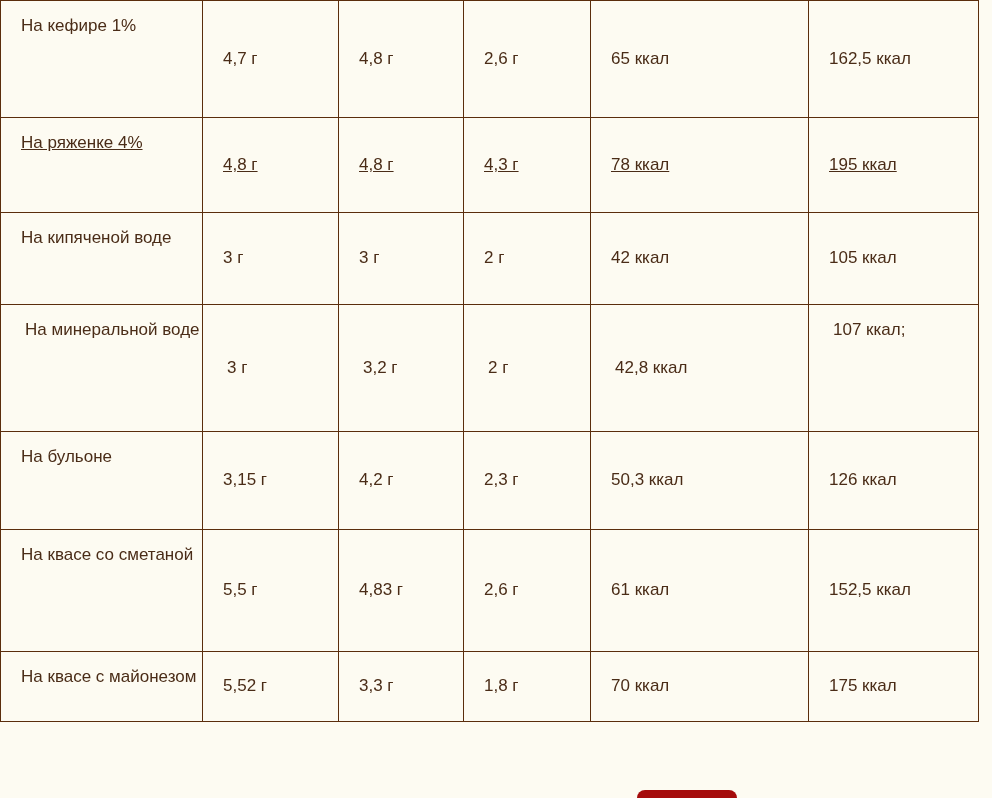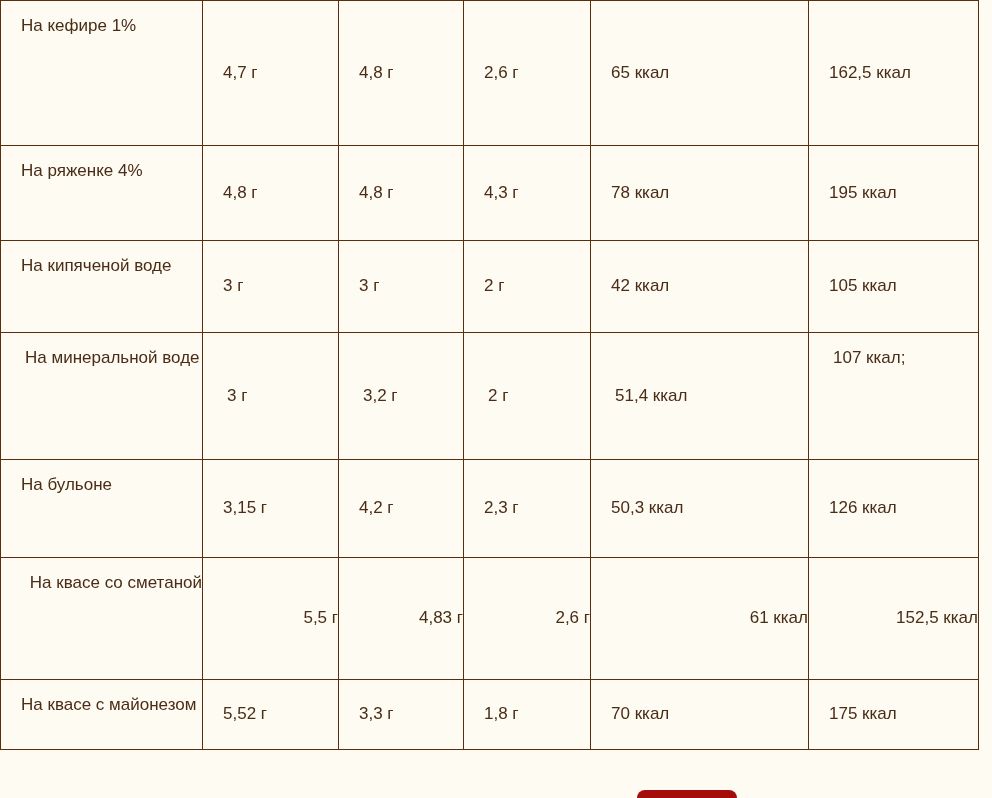--- a/index.html
+++ b/index.html
@@ -58,26 +58,26 @@
     box-sizing: border-box;
   }
 
   
   table.nutrition td.label {
     vertical-align: top;
     padding-top: 14px;
   }
 
   tr.r-ghost td { height: 60px; }
-  tr.r-0 td { height: 145px; }
-  tr.r-1 td { height: 95px; }
+  tr.r-0 td { height: 117px; }
+  tr.r-1 td { height: 95px; text-decoration: underline; }
   tr.r-2 td { height: 92px; }
   tr.r-3 td { height: 127px; padding-left: 24px; }
   tr.r-4 td { height: 98px; margin-left: 18px; }
-  tr.r-5 td { height: 122px; text-align: right; }
+  tr.r-5 td { height: 122px; }
   tr.r-6 td { height: 70px; margin-left: 24px; }
 
   tr.r-ghost td {
     border-top-color: transparent;
     border-left-color: transparent;
     border-right-color: transparent;
   }
 
   
   .bottom-button {
@@ -140,21 +140,21 @@
           <td>2 г</td>
           <td>42 ккал</td>
           <td>105 ккал</td>
         </tr>
 
         <tr class="r-3">
           <td class="label">На минеральной воде</td>
           <td>3 г</td>
           <td>3,2 г</td>
           <td>2 г</td>
-          <td>51,4 ккал</td>
+          <td>42,8 ккал</td>
           <td class="label">107 ккал;</td>
         </tr>
 
         <tr class="r-4">
           <td class="label">На бульоне</td>
           <td>3,15 г</td>
           <td>4,2 г</td>
           <td>2,3 г</td>
           <td>50,3 ккал</td>
           <td>126 ккал</td>

